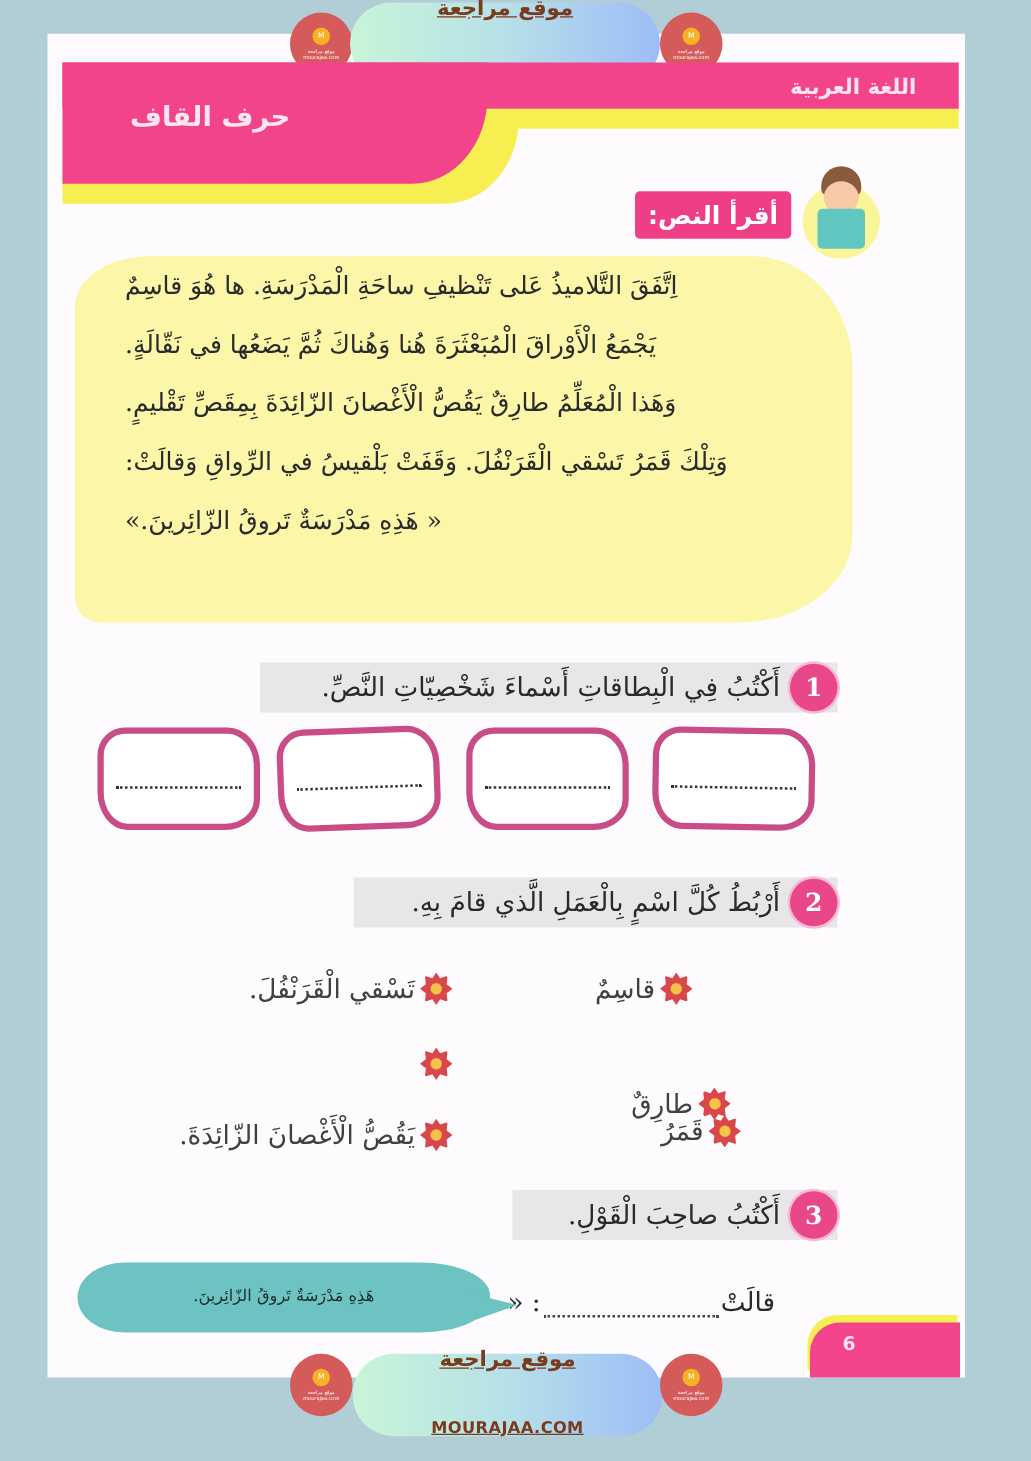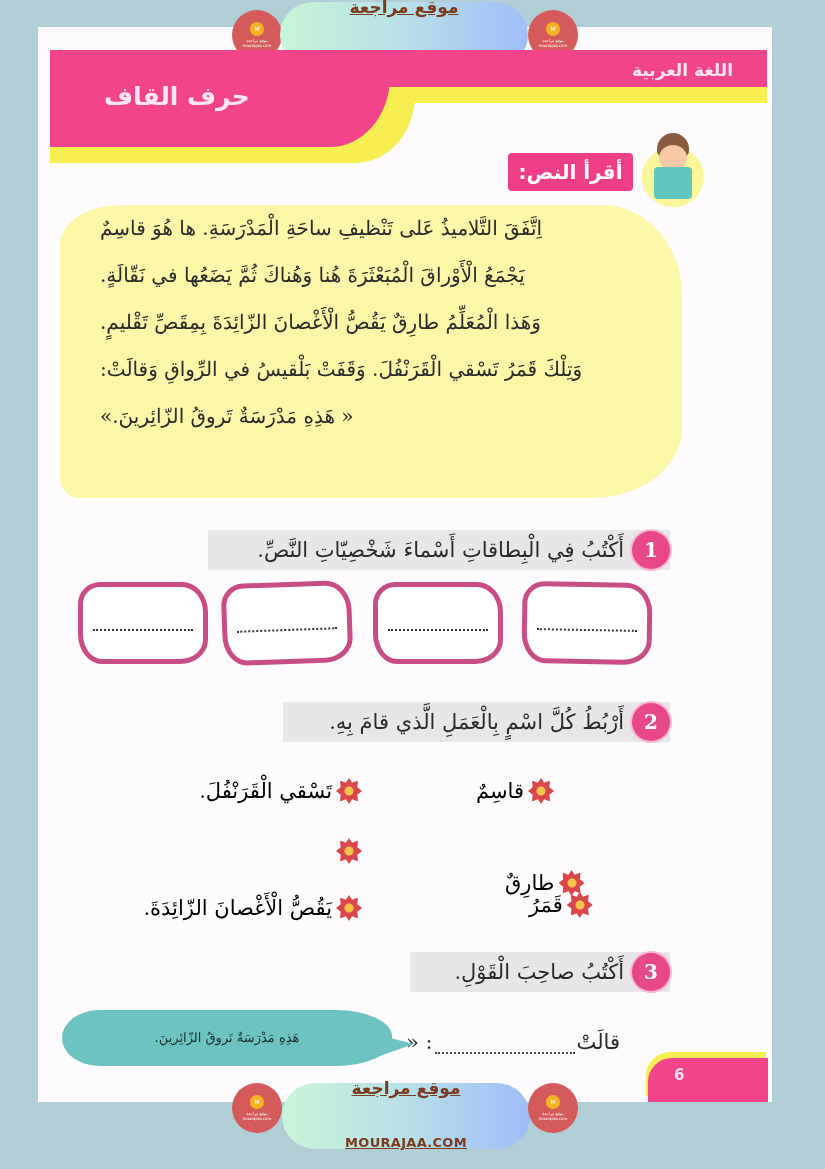--- a/index.html
+++ b/index.html
@@ -33,21 +33,21 @@
     border-bottom-right-radius: 70px 80px;
     z-index: 0;
   }
   .hdr-z { z-index: 1; }
   .subject {
     position: absolute; right: 92px; top: 60px; color: #fde4ef;
     font-size: 17px; font-weight: bold; direction: rtl;
   }
   .lesson-title {
     position: absolute; left: 104px; top: 82px; color: #fde6f0;
-    font-size: 25px; font-weight: bold; direction: rtl;
+    font-size: 22px; font-weight: bold; direction: rtl;
   }
   
   .wm-pill {
     position: absolute; width: 248px; height: 66px; border-radius: 33px;
     background: linear-gradient(90deg, #c8f5d8 0%, #b7e0e8 50%, #9dbdf7 100%);
     text-align: center; color: #7a3a1c; font-weight: bold;
     display: flex; flex-direction: column; align-items: center; justify-content: center; gap: 32px;
   }
   .wm-pill .ar { font-size: 17px; direction: rtl; text-decoration: underline; line-height: 22px; }
   .wm-pill .en { font-size: 13px; text-decoration: underline; letter-spacing: 0.3px; line-height: 24px; }
@@ -107,21 +107,21 @@
     border: 5px solid #c84d86; border-radius: 22px 26px 28px 24px / 22px 30px 24px 30px;
     background: #fff;
   }
   .card .dots {
     position: absolute; left: 10px; right: 10px; top: 42px;
     border-bottom: 2px dotted #333; height: 2px;
   }
 
   .match-row {
     position: absolute; direction: rtl; display: flex; align-items: center;
-    font-family: "DejaVu Serif", serif; font-size: 21px; color: #000000; white-space: nowrap;
+    font-family: "DejaVu Serif", serif; font-size: 21px; color: #404040; white-space: nowrap;
   }
   .flower {
     width: 26px; height: 26px; position: relative; flex: none; margin-left: 4px;
   }
   .flower::before {
     content: ""; position: absolute; left: 0; top: 0; width: 26px; height: 26px; border-radius: 50%;
     background: radial-gradient(circle, #f6c349 0 4px, #d9474a 5px 100%);
     clip-path: polygon(50% 0,62% 18%,85% 10%,82% 36%,100% 50%,82% 64%,85% 90%,62% 82%,50% 100%,38% 82%,15% 90%,18% 64%,0 50%,18% 36%,15% 10%,38% 18%);
   }
 

